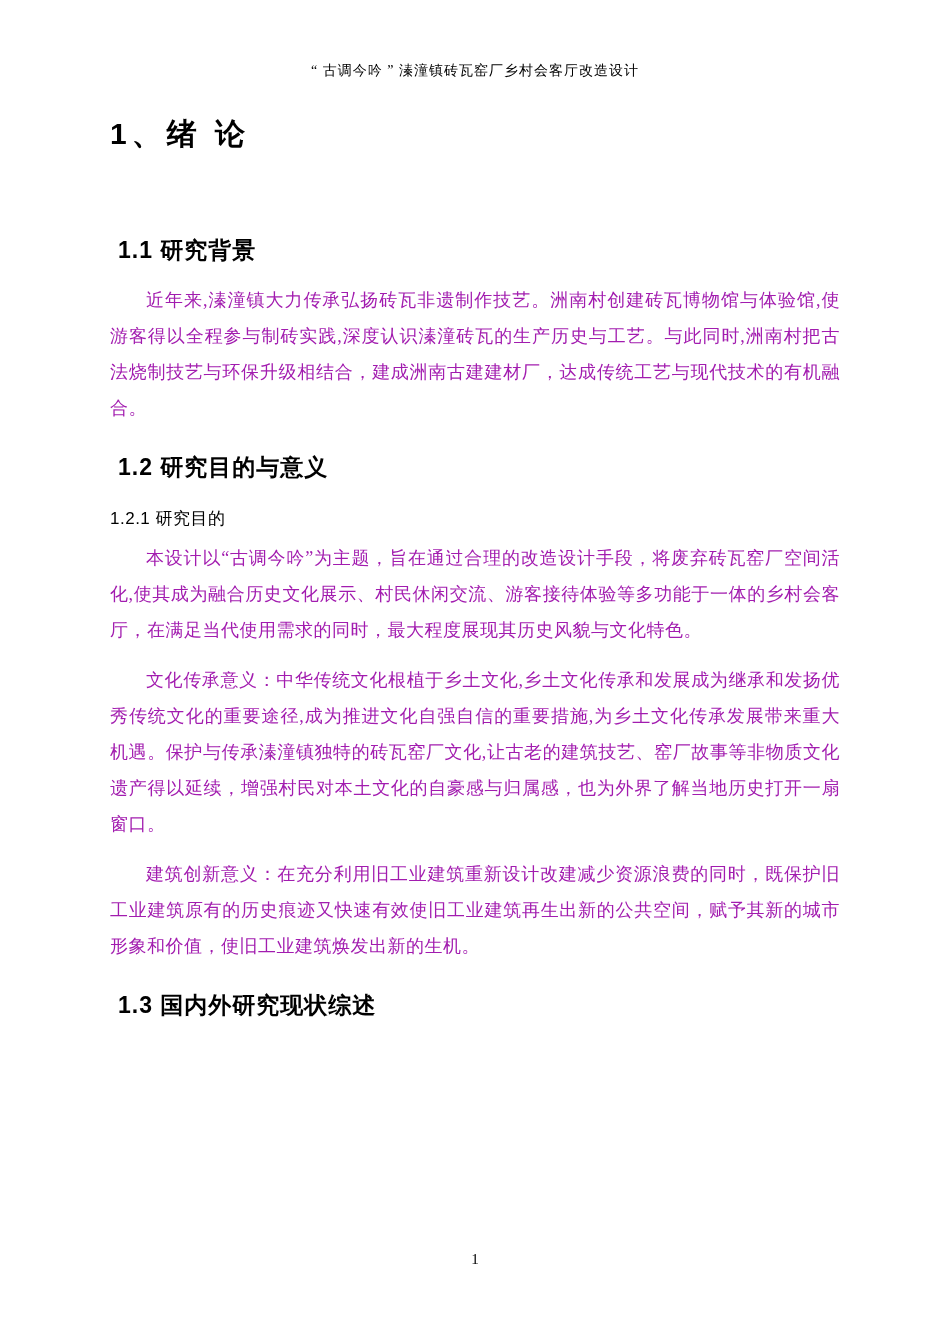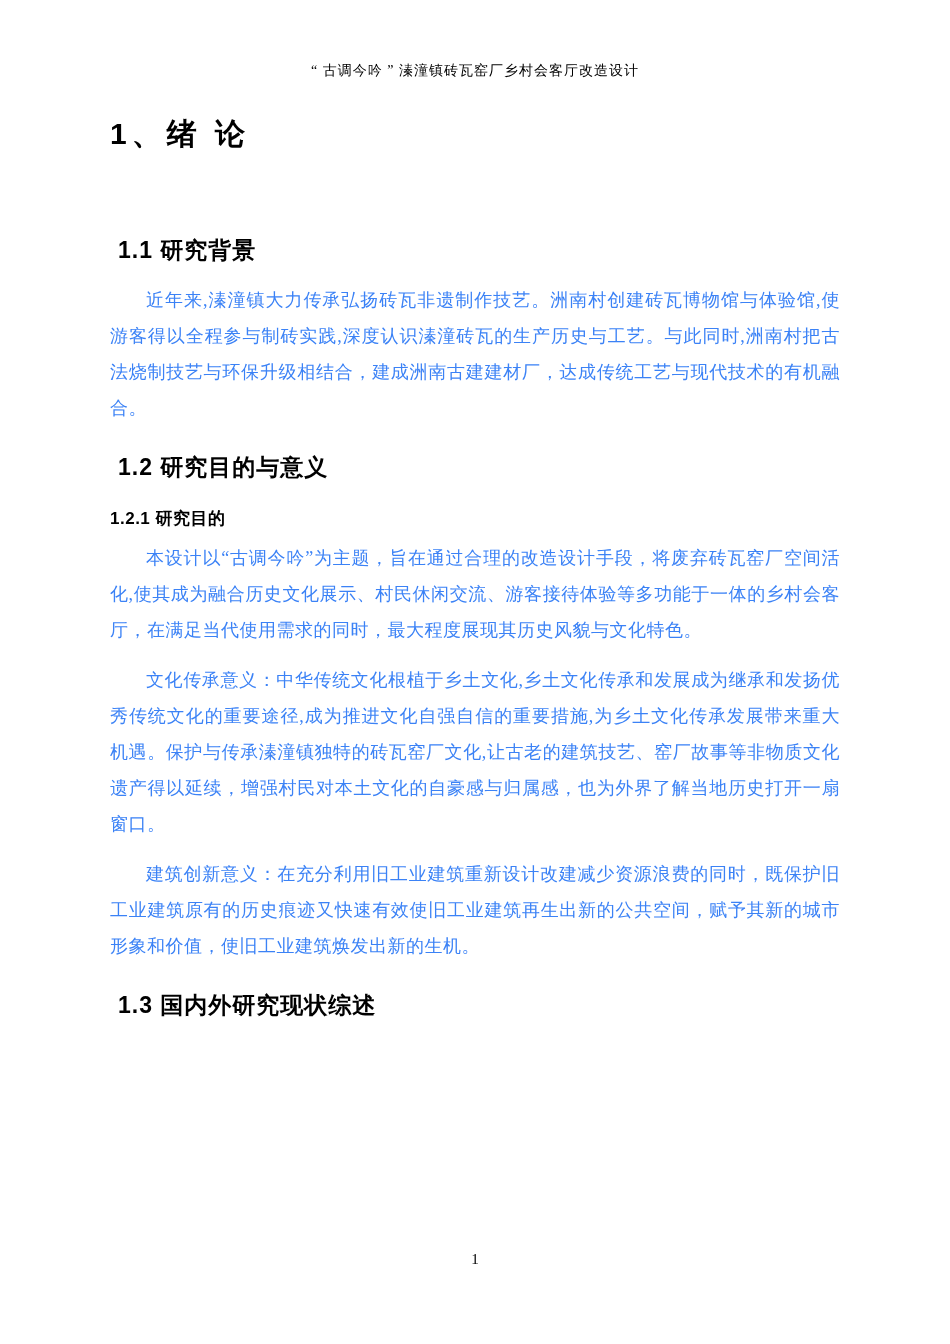--- a/index.html
+++ b/index.html
@@ -37,33 +37,33 @@
     margin: 26px 0 16px 8px;
     font-family: "Liberation Sans", "DejaVu Sans", sans-serif;
     font-weight: 700;
     font-size: 23px;
     letter-spacing: 1px;
     color: #000000;
   }
   h3.subsection-heading {
     margin: 24px 0 10px 0;
     font-family: "Liberation Sans", "DejaVu Sans", sans-serif;
-    font-weight: 700;
+    font-weight: 400;
     font-size: 17px;
     letter-spacing: 0.5px;
     color: #000000;
   }
   p.body-paragraph {
     margin: 0 0 14px 0;
     font-size: 18px;
     line-height: 36px;
     text-align: justify;
     text-justify: inter-ideograph;
     text-indent: 2em;
-    color: #3b82f6;
+    color: #a21caf;
     letter-spacing: 0.5px;
   }
   .page-footer {
     position: absolute;
     left: 0;
     right: 0;
     bottom: 76px;
     text-align: center;
     font-size: 15px;
     color: #000000;

